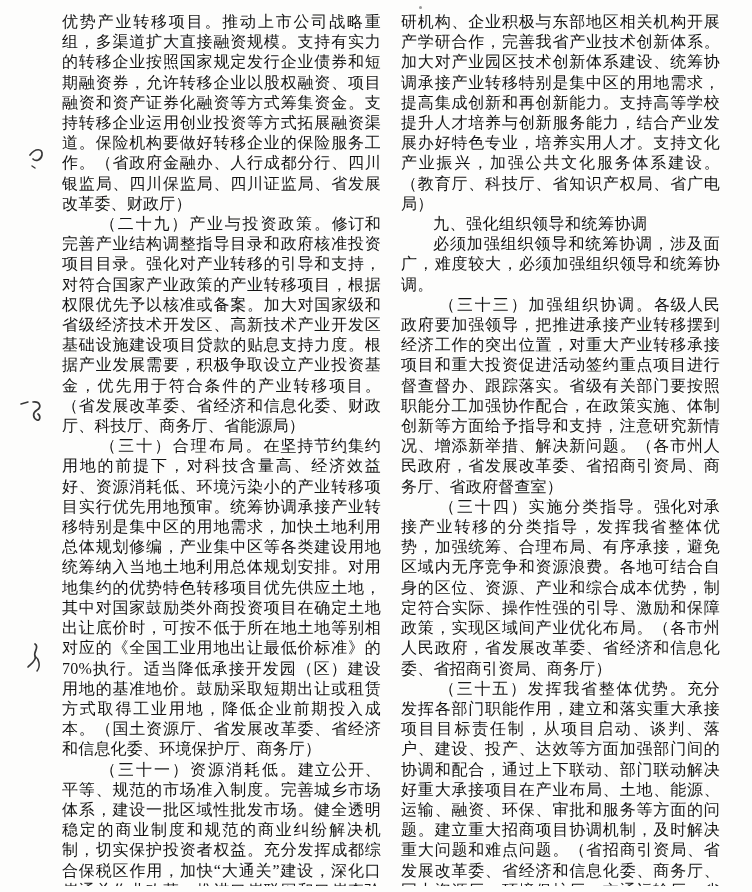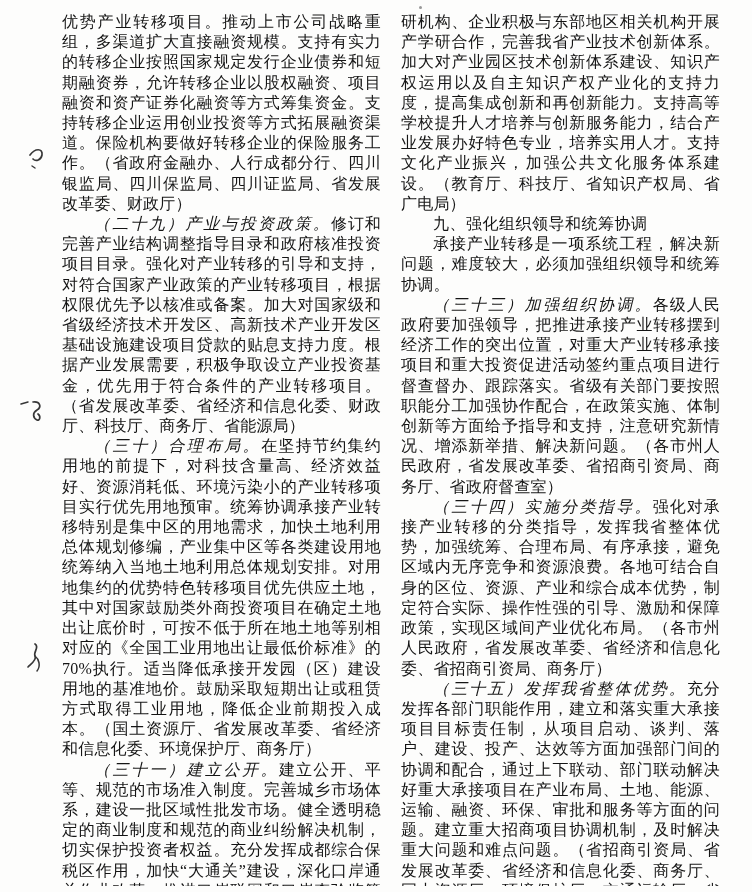--- a/index.html
+++ b/index.html
@@ -34,22 +34,22 @@
     font-size: 16px;
     line-height: 20.2px;
     letter-spacing: 0.2px;
     text-align: justify;
     text-justify: inter-ideograph;
     color: #151515;
   }
   p.para.indent { text-indent: 2em; }
   p.para.plain  { text-indent: 0; }
   .kai {
-    font-style: italic;
     letter-spacing: 1.5px;
+    margin-left: 6px;
   }
   p.heading {
     font-family: "Liberation Sans", "DejaVu Sans", sans-serif;
     font-weight: 400;
     letter-spacing: 0.5px;
   }
   .artifact {
     position: absolute;
     pointer-events: none;
     opacity: 0.88;
@@ -64,26 +64,26 @@
 </head>
 <body>
 
 <div class="page">
 
   <div class="columns">
     <div class="col">
         <p class="para plain plain">优势产业转移项目。推动上市公司战略重组，多渠道扩大直接融资规模。支持有实力的转移企业按照国家规定发行企业债券和短期融资券，允许转移企业以股权融资、项目融资和资产证券化融资等方式筹集资金。支持转移企业运用创业投资等方式拓展融资渠道。保险机构要做好转移企业的保险服务工作。（省政府金融办、人行成都分行、四川银监局、四川保监局、四川证监局、省发展改革委、财政厅）</p>
         <p class="para section indent"><span class="kai">（二十九）产业与投资政策。</span>修订和完善产业结构调整指导目录和政府核准投资项目目录。强化对产业转移的引导和支持，对符合国家产业政策的产业转移项目，根据权限优先予以核准或备案。加大对国家级和省级经济技术开发区、高新技术产业开发区基础设施建设项目贷款的贴息支持力度。根据产业发展需要，积极争取设立产业投资基金，优先用于符合条件的产业转移项目。（省发展改革委、省经济和信息化委、财政厅、科技厅、商务厅、省能源局）</p>
         <p class="para section indent"><span class="kai">（三十）合理布局。</span>在坚持节约集约用地的前提下，对科技含量高、经济效益好、资源消耗低、环境污染小的产业转移项目实行优先用地预审。统筹协调承接产业转移特别是集中区的用地需求，加快土地利用总体规划修编，产业集中区等各类建设用地统筹纳入当地土地利用总体规划安排。对用地集约的优势特色转移项目优先供应土地，其中对国家鼓励类外商投资项目在确定土地出让底价时，可按不低于所在地土地等别相对应的《全国工业用地出让最低价标准》的70%执行。适当降低承接开发园（区）建设用地的基准地价。鼓励采取短期出让或租赁方式取得工业用地，降低企业前期投入成本。（国土资源厅、省发展改革委、省经济和信息化委、环境保护厅、商务厅）</p>
-        <p class="para section indent"><span class="kai">（三十一）建立公开。</span>建立公开、平等、规范的市场准入制度。完善城乡市场体系，建设一批区域性批发市场。健全透明稳定的商业制度和规范的商业纠纷解决机制，切实保护投资者权益。充分发挥成都综合保税区作用，加快“大通关”建设，深化口岸通关作业改革，推进口岸联网和口岸查验监管手段现代化建设，提高口岸整体通关效能。（商务厅、省工商局、成都海关、省口岸办、四川出入境检验检疫局）</p>
+        <p class="para section indent"><span class="kai">（三十一）资源消耗低。</span>建立公开、平等、规范的市场准入制度。完善城乡市场体系，建设一批区域性批发市场。健全透明稳定的商业制度和规范的商业纠纷解决机制，切实保护投资者权益。充分发挥成都综合保税区作用，加快“大通关”建设，深化口岸通关作业改革，推进口岸联网和口岸查验监管手段现代化建设，提高口岸整体通关效能。（商务厅、省工商局、成都海关、省口岸办、四川出入境检验检疫局）</p>
       </div>
     <div class="col">
-        <p class="para plain plain">研机构、企业积极与东部地区相关机构开展产学研合作，完善我省产业技术创新体系。加大对产业园区技术创新体系建设、知识产权运用以及自主知识产权产业化的支持力度，提高集成创新和再创新能力。支持高等学校提升人才培养与创新服务能力，结合产业发展办好特色专业，培养实用人才。支持文化产业振兴，加强公共文化服务体系建设。（教育厅、科技厅、省知识产权局、省广电局）</p>
+        <p class="para plain plain">研机构、企业积极与东部地区相关机构开展产学研合作，完善我省产业技术创新体系。加大对产业园区技术创新体系建设、统筹协调承接产业转移特别是集中区的用地需求，提高集成创新和再创新能力。支持高等学校提升人才培养与创新服务能力，结合产业发展办好特色专业，培养实用人才。支持文化产业振兴，加强公共文化服务体系建设。（教育厅、科技厅、省知识产权局、省广电局）</p>
         <p class="para heading indent">九、强化组织领导和统筹协调</p>
-        <p class="para body indent">承接产业转移是一项系统工程，解决新问题，难度较大，必须加强组织领导和统筹协调。</p>
+        <p class="para body indent">必须加强组织领导和统筹协调，涉及面广，难度较大，必须加强组织领导和统筹协调。</p>
         <p class="para section indent"><span class="kai">（三十三）加强组织协调。</span>各级人民政府要加强领导，把推进承接产业转移摆到经济工作的突出位置，对重大产业转移承接项目和重大投资促进活动签约重点项目进行督查督办、跟踪落实。省级有关部门要按照职能分工加强协作配合，在政策实施、体制创新等方面给予指导和支持，注意研究新情况、增添新举措、解决新问题。（各市州人民政府，省发展改革委、省招商引资局、商务厅、省政府督查室）</p>
         <p class="para section indent"><span class="kai">（三十四）实施分类指导。</span>强化对承接产业转移的分类指导，发挥我省整体优势，加强统筹、合理布局、有序承接，避免区域内无序竞争和资源浪费。各地可结合自身的区位、资源、产业和综合成本优势，制定符合实际、操作性强的引导、激励和保障政策，实现区域间产业优化布局。（各市州人民政府，省发展改革委、省经济和信息化委、省招商引资局、商务厅）</p>
         <p class="para section indent"><span class="kai">（三十五）发挥我省整体优势。</span>充分发挥各部门职能作用，建立和落实重大承接项目目标责任制，从项目启动、谈判、落户、建设、投产、达效等方面加强部门间的协调和配合，通过上下联动、部门联动解决好重大承接项目在产业布局、土地、能源、运输、融资、环保、审批和服务等方面的问题。建立重大招商项目协调机制，及时解决重大问题和难点问题。（省招商引资局、省发展改革委、省经济和信息化委、商务厅、国土资源厅、环境保护厅、交通运输厅、省能源局）</p>
         <p class="para body indent">本实施意见所列的优惠措施，凡法律法规另有规定的，从其规定。</p>
       </div>
   </div>
 
   <svg class="artifact" style="left:26px; top:146px;" width="22" height="30" viewBox="0 0 22 30">
     <path d="M4,9 C9,2 17,2 16,9 C15,14 10,16 7,13" fill="none" stroke="#1c1c1c" stroke-width="1.7" stroke-linecap="round"></path>
     <path d="M6,20 l3,2" fill="none" stroke="#1c1c1c" stroke-width="1.4" stroke-linecap="round"></path>

